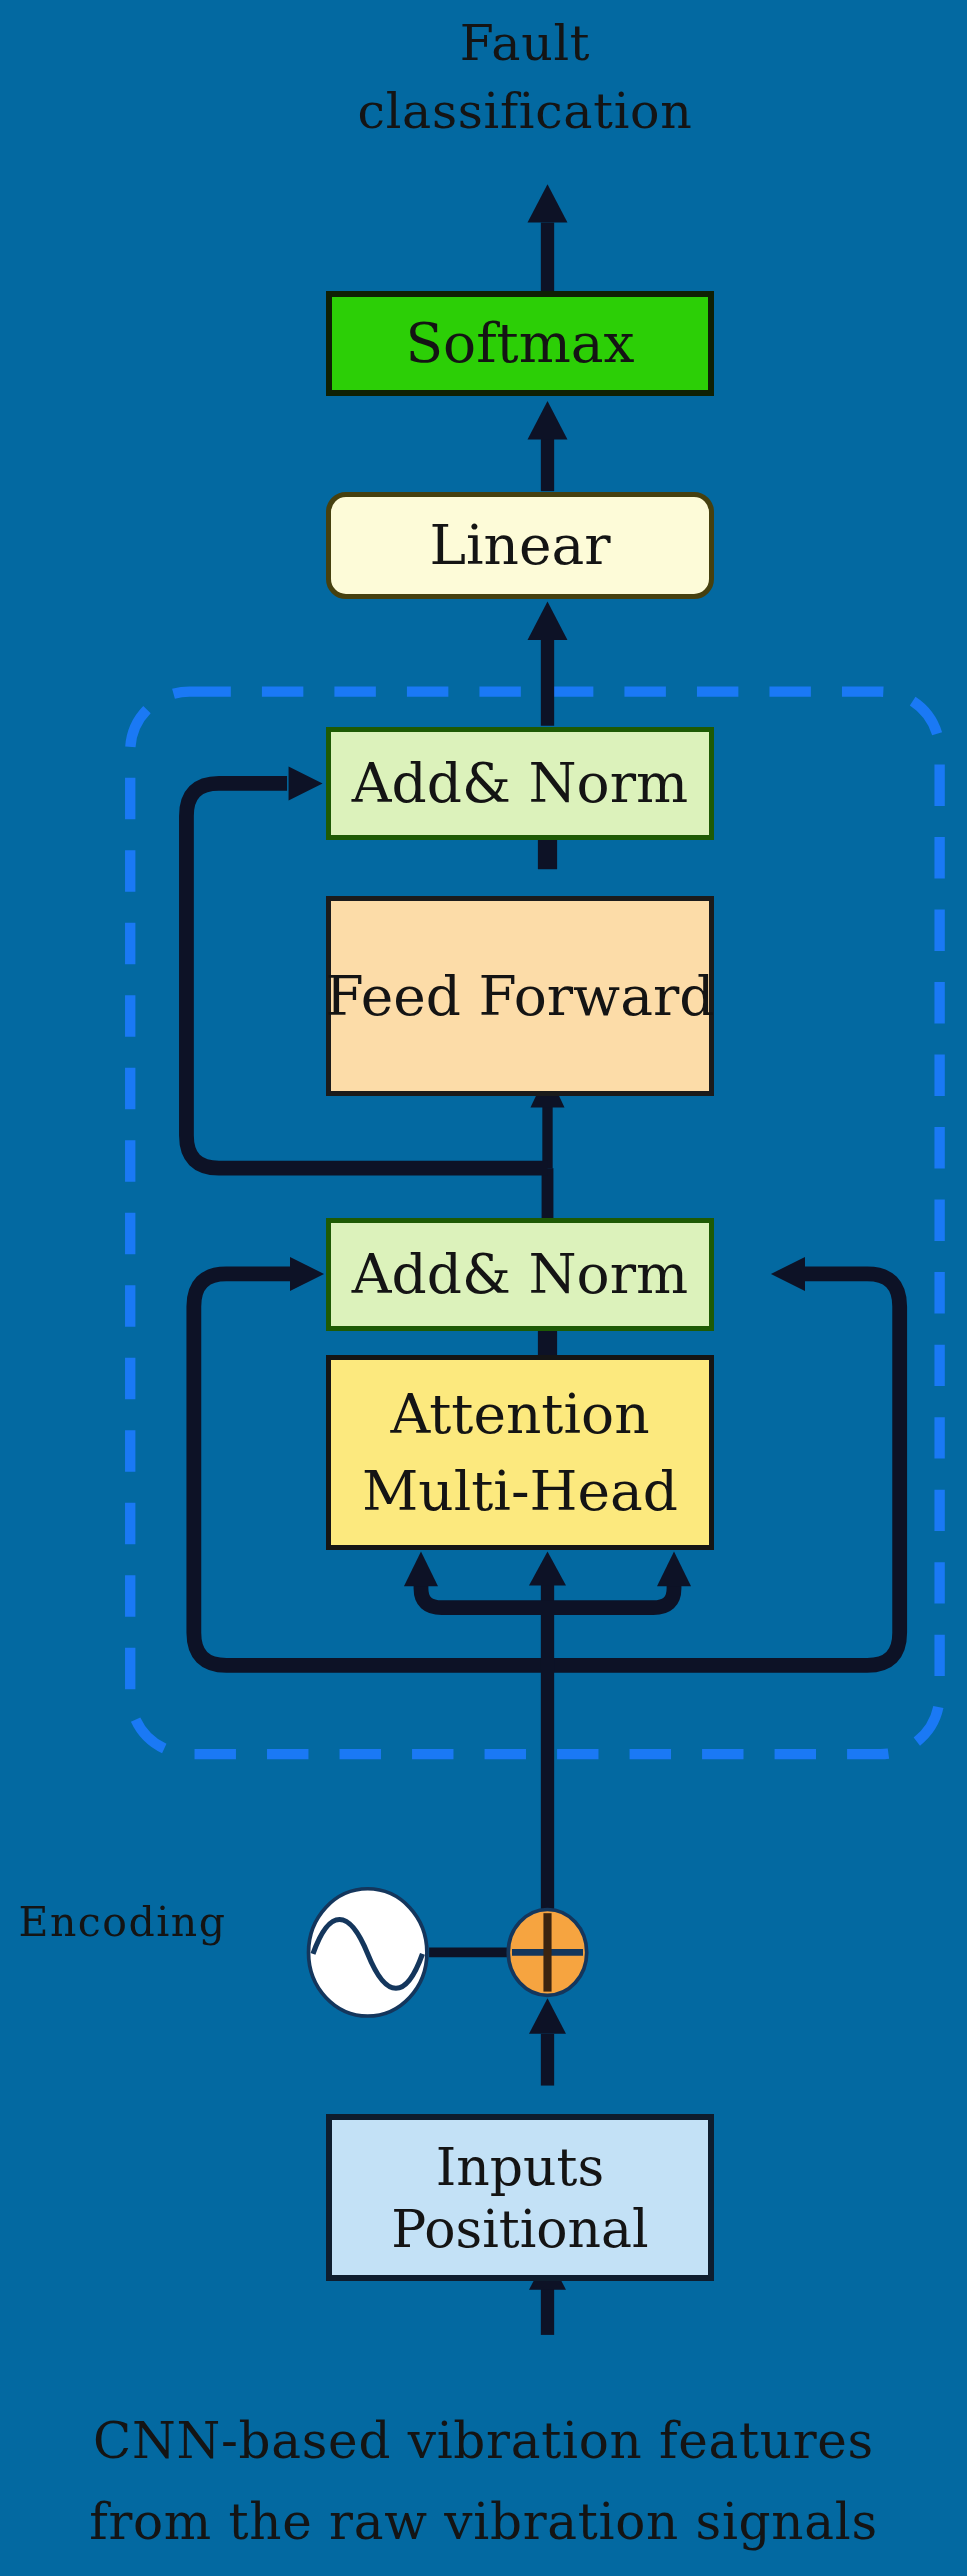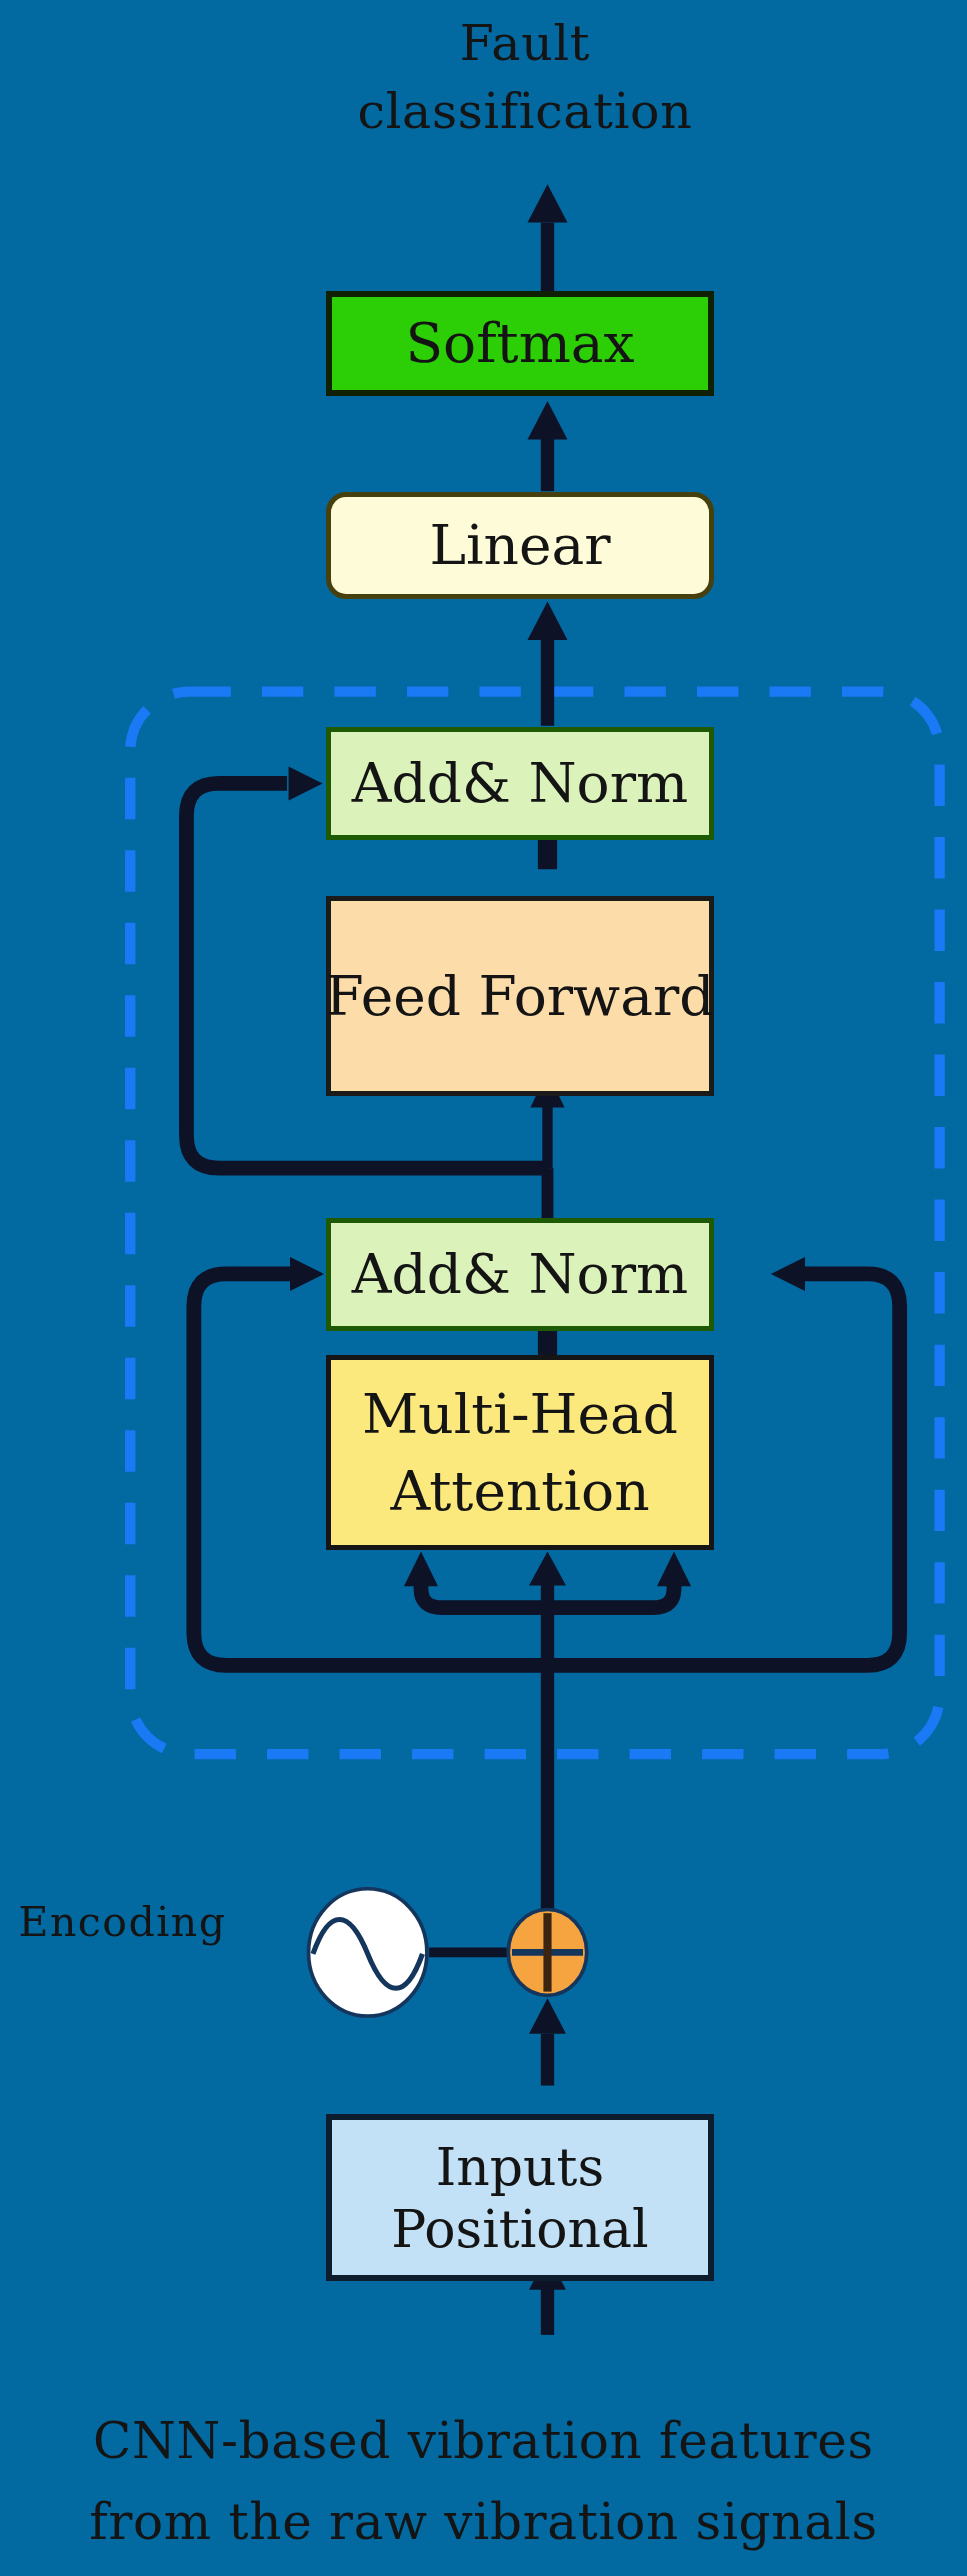--- a/index.html
+++ b/index.html
@@ -142,22 +142,22 @@
 
   <div class="box feedforward" style="background-color: rgb(252, 220, 168);">
     <span>Feed Forward</span>
   </div>
 
   <div class="box addnorm2" style="background-color: rgb(220, 242, 187);">
     <span>Add&amp; Norm</span>
   </div>
 
   <div class="box mha" style="background-color: rgb(252, 233, 126);">
+    <span>Attention</span>
     <span>Multi-Head</span>
-    <span>Attention</span>
   </div>
 
   <div class="box inputs" style="background-color: rgb(195, 225, 246);">
     <span>Inputs</span>
     <span>Positional</span>
   </div>
 
   <div class="caption caption-side">
     <div>Encoding</div>
   </div>

